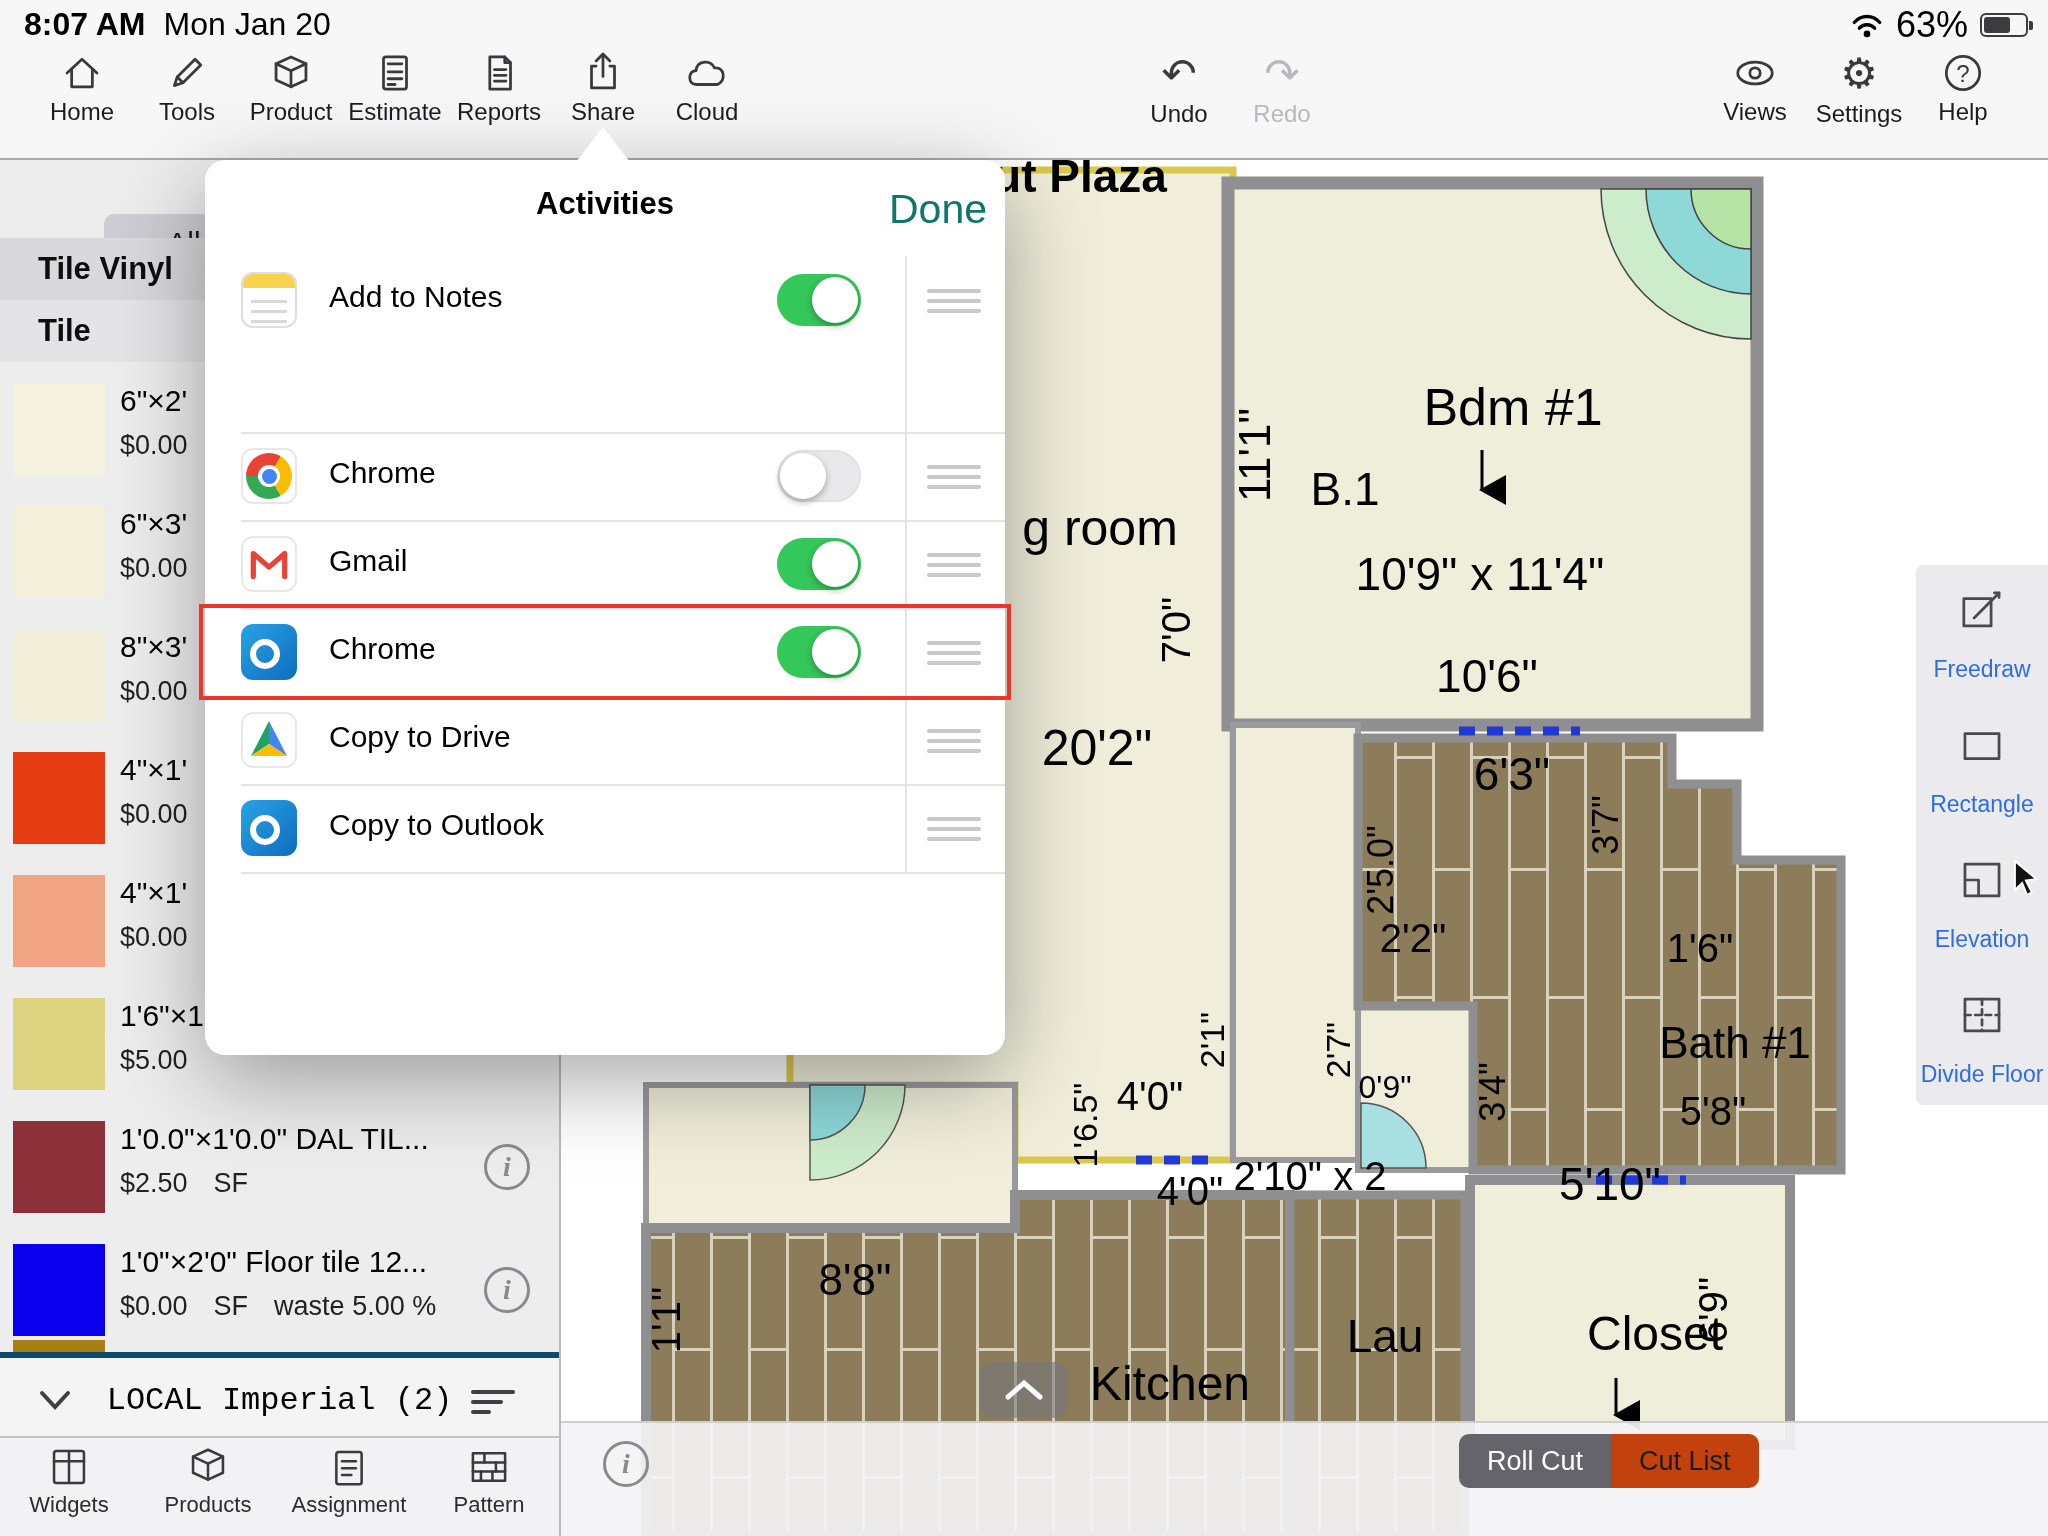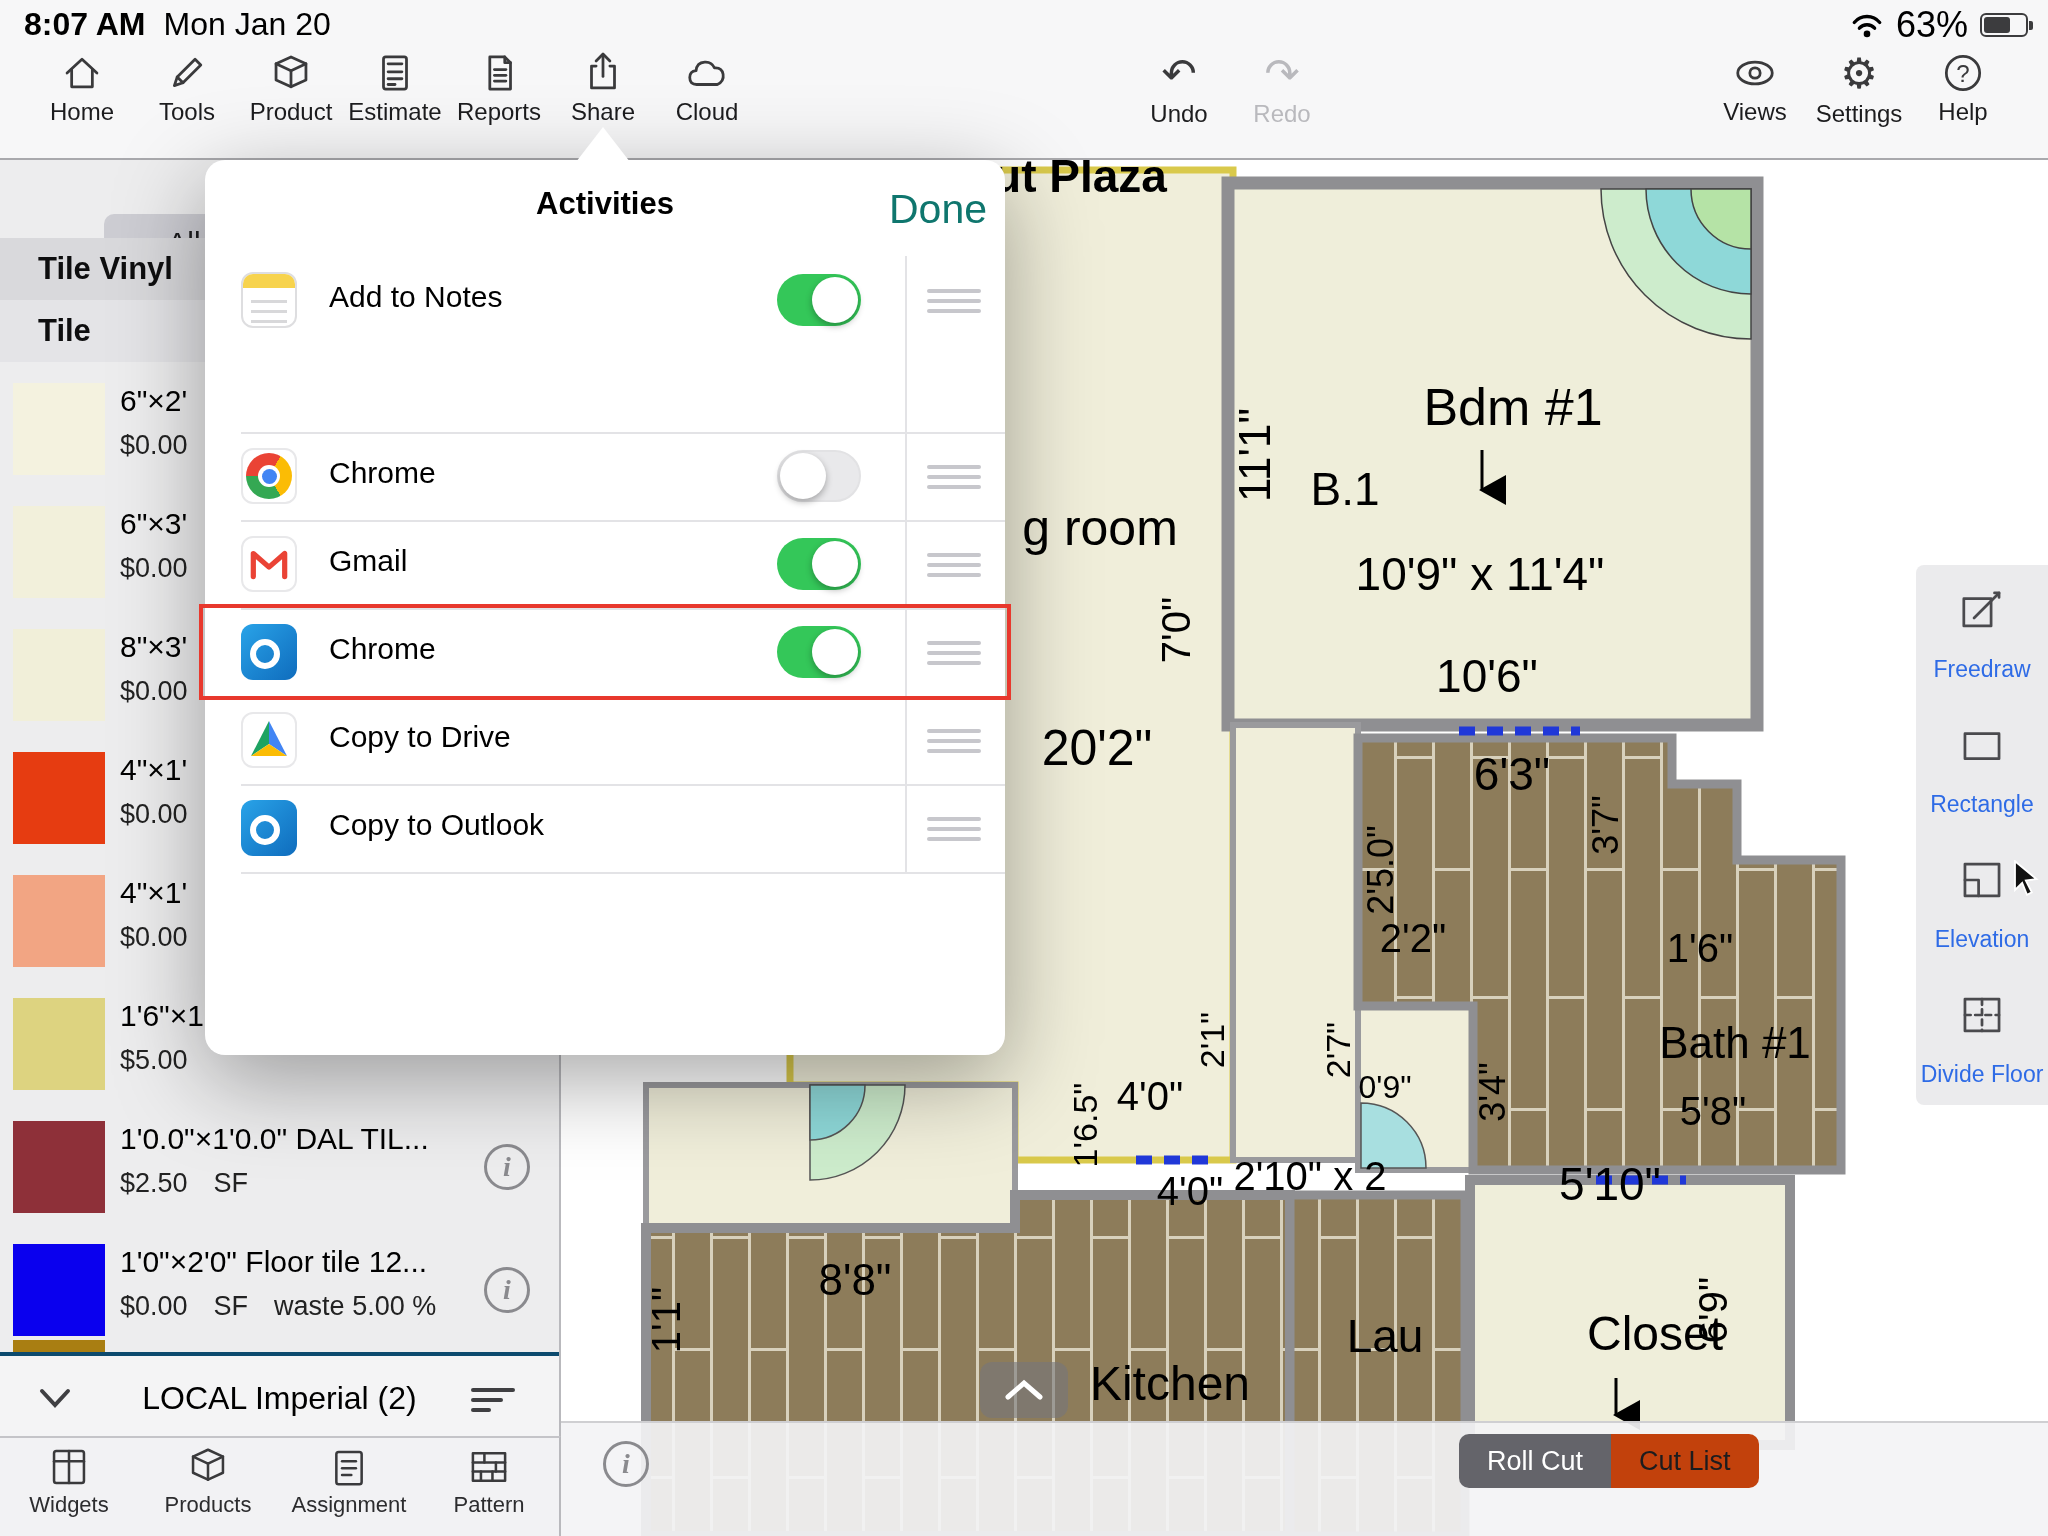--- a/index.html
+++ b/index.html
@@ -39,21 +39,21 @@
   .item { position:absolute; left:0; width:100%; height:123px; }
   .item .swatch { position:absolute; left:13px; top:15px; width:92px; height:92px; }
   .item .name { position:absolute; left:120px; top:16px; font-size:30px; color:#000; white-space:nowrap; }
   .item .price-line { position:absolute; left:120px; top:62px; font-size:27px; color:#222; white-space:nowrap; }
   .item .price-line span { margin-right:26px; }
   .info-btn { position:absolute; left:484px; top:38px; width:46px; height:46px; border:3px solid #8a8a8e;
               border-radius:50%; color:#8a8a8e; font:italic bold 28px "Liberation Serif", serif;
               display:flex; align-items:center; justify-content:center; }
   .partial-swatch { position:absolute; left:13px; top:1180px; width:92px; height:12px; }
   .sb-footer { position:absolute; left:0; top:1192px; width:100%; height:100px; background:#f4f4f5;
-               border-top:4px solid #0c4a6e; }
+               border-top:6px solid #0c4a6e;font-family:Liberation Mono, monospace; }
   .sb-footer .chev { position:absolute; left:36px; top:26px; }
   .sb-footer .flabel { position:absolute; left:0; width:100%; text-align:center; top:24px; font-size:32px; color:#000; }
   .sb-footer .sort { position:absolute; right:44px; top:28px; }
 
   
   .tabbar { position:absolute; left:0; top:1436px; width:561px; height:100px; background:#f2f2f4;
             border-top:2px solid #c4c4c8; border-right:2px solid #b9b9bd; z-index:4; }
   .tab { position:absolute; top:6px; width:140px; transform:translateX(-50%);
          display:flex; flex-direction:column; align-items:center; }
   .tab svg { width:46px; height:46px; stroke:#3a3a3c; fill:none; stroke-width:2.2; stroke-linecap:round; stroke-linejoin:round; }

